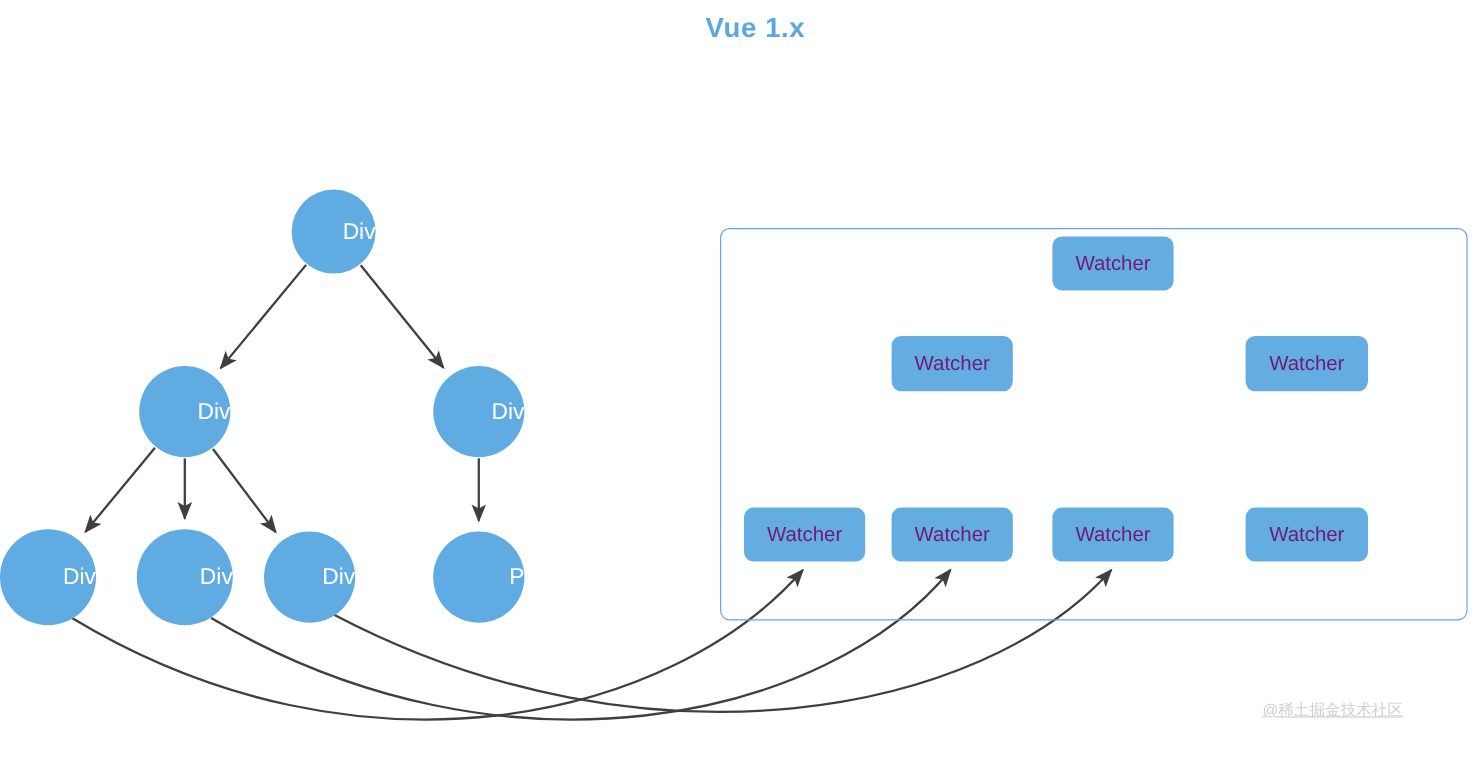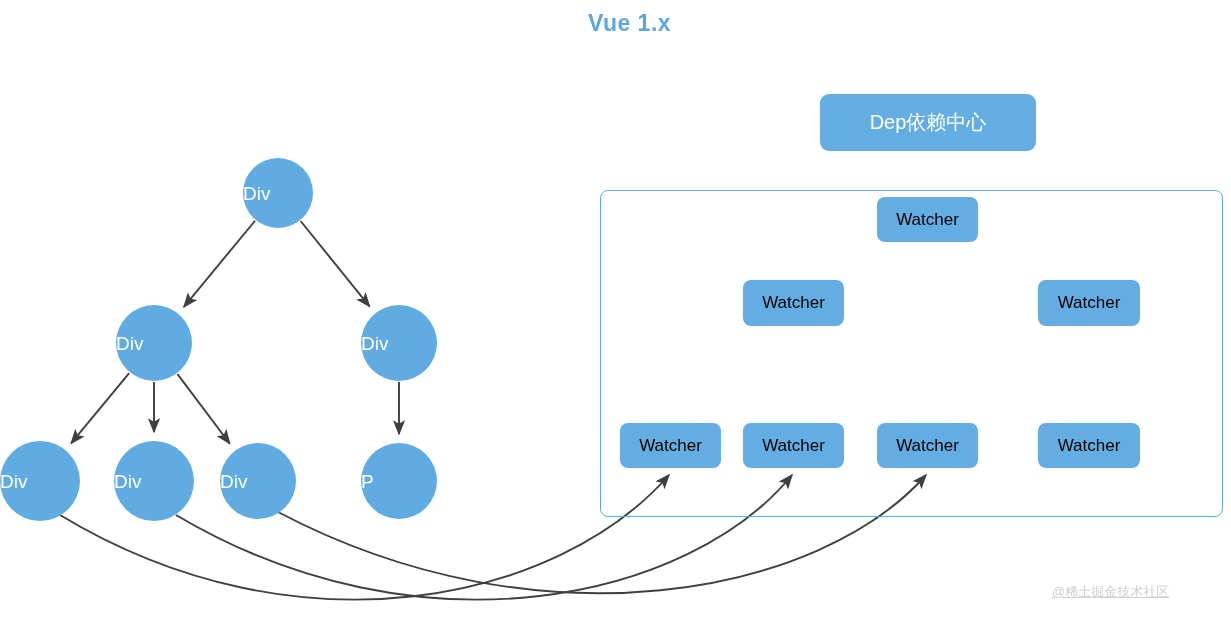--- a/index.html
+++ b/index.html
@@ -37,21 +37,21 @@
     letter-spacing: 0.5px;
     margin-left: 14px;
   }
   .node-circle {
     position: absolute;
     border-radius: 50%;
     background: #60ABE2;
     color: #ffffff;
     display: flex;
     align-items: center;
-    justify-content: flex-start;
+    justify-content: flex-end;
     font-size: 19px;
     line-height: 1;
     box-sizing: border-box;
   }
   .dep-box {
     position: absolute;
     background: #6BB0E2;
     color: #ffffff;
     border-radius: 9px;
     display: flex;
@@ -63,21 +63,21 @@
   .watcher-container {
     position: absolute;
     border: 1.5px solid #62A9DE;
     border-radius: 8px;
     background: transparent;
     box-sizing: border-box;
   }
   .watcher-box {
     position: absolute;
     background: #64ADE2;
-    color: #000000;
+    color: #701a75;
     border-radius: 8px;
     display: flex;
     align-items: center;
     justify-content: center;
     font-size: 17px;
     box-sizing: border-box;
   }
   .watermark {
     position: absolute;
     font-size: 13px;
@@ -131,23 +131,20 @@
         <span>Div</span>
       </div>
       <div class="node-circle" style="left: 220px; top: 443px; width: 76px; height: 76px; background: rgb(96, 171, 226);">
         <span>Div</span>
       </div>
       <div class="node-circle" style="left: 361px; top: 443px; width: 76px; height: 76px; background: rgb(96, 171, 226);">
         <span>P</span>
       </div>
     </div>
 
-  <div class="dep-box" style="left: 820px; top: 94px; width: 216px; height: 57px; background: rgb(100, 173, 226);">
-    <span>Dep依赖中心</span>
-  </div>
 
   <div class="watcher-container" style="left: 600px; top: 190px; width: 623px; height: 327px; border-color: rgb(98, 169, 222);"></div>
 
   <div id="watcher-layer">
       <div class="watcher-box" style="left: 877px; top: 197px; width: 101px; height: 45px; background: rgb(100, 173, 226);">
         <span>Watcher</span>
       </div>
       <div class="watcher-box" style="left: 743px; top: 280px; width: 101px; height: 46px; background: rgb(100, 173, 226);">
         <span>Watcher</span>
       </div>

